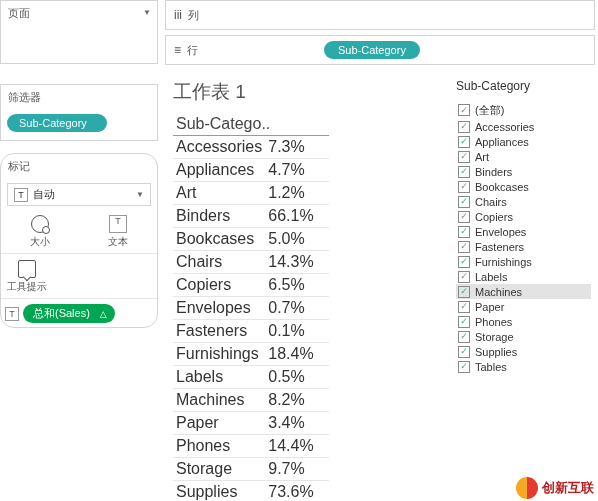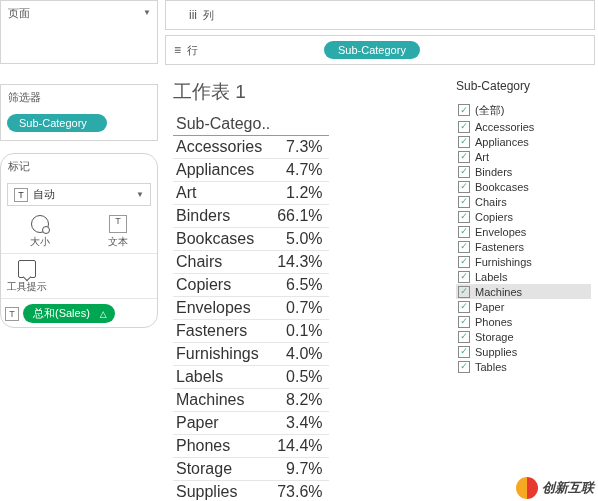--- a/index.html
+++ b/index.html
@@ -32,44 +32,44 @@
   .mi-detail span:nth-child(3){width:10px;}
   .mi-tooltip{width:16px;height:14px;border:1.2px solid #555;border-radius:2px;position:relative;}
   .mi-tooltip:after{content:"";position:absolute;width:5px;height:5px;border-right:1.2px solid #555;border-bottom:1.2px solid #555;transform:rotate(45deg);background:#fff;bottom:-3px;left:5px;}
   .hr { border-top: 1px solid #e6e6e6; margin: 1px 0;}
   .sum-pill-row { padding: 4px 4px; display: flex; align-items: center; gap:4px;}
   .sum-pill-row .t-icon { border:1px solid #999;width:14px;height:14px;display:inline-flex;align-items:center;justify-content:center;font-size:9px;color:#555;}
   .pill-green { background:#00a651; color:#fff; border-radius:11px; padding:2px 8px 2px 10px; font-size:11px; display:inline-flex; align-items:center;}
   .pill-green .tri { margin-left:10px; font-size:9px;}
 
   
-  .col-shelf { position:absolute; left:165px; top:0; right:3px; height:30px; border:1px solid #d4d4d4; display:flex; align-items:center; padding:0 23px; gap:6px;}
+  .col-shelf { position:absolute; left:165px; top:0; right:3px; height:30px; border:1px solid #d4d4d4; display:flex; align-items:center; padding:0 8px; gap:6px;}
   .row-shelf { position:absolute; left:165px; top:35px; right:3px; height:30px; border:1px solid #d4d4d4; display:flex; align-items:center; padding:0 8px; gap:6px;}
   .shelf-icon { font-size:12px; color:#555; }
   .shelf-label { font-size:11px; color:#555; margin-right:4px;}
   .pill-teal2 { background:#2ca9a9; color:#fff; border-radius:11px; padding:3px 14px; font-size:11px;}
 
   
   .worksheet { position:absolute; left:165px; top:71px; width:275px; bottom:0; padding: 6px 8px;}
   .ws-title { font-size:19px; font-weight:300; color:#555; margin: 2px 0 8px 0;}
   .data-table { width: 145px; border-collapse: collapse; font-size:16px;}
   .data-table th { text-align:left; font-weight:normal; border-bottom:1px solid #999; padding:2px 3px; color:#444;}
   .data-table td { border-bottom:1px solid #e6e6e6; padding:2px 3px; }
-  .data-table td.val { text-align:right; padding-right:6px;}
+  .data-table td.val { padding-right:6px;}
   .data-table tr.total td { border-top: 1.2px solid #555; font-weight: bold; border-bottom:none;}
 
   
   .filter-card { position:absolute; left:448px; top:71px; right:3px; bottom:0; padding:8px 4px 4px 8px; }
   .filter-card h4 { font-weight:normal; font-size:12px; margin-bottom:8px; color:#333;}
   .flist { list-style:none; }
   .flist li { padding:1.5px 2px; display:flex; align-items:center; gap:5px; font-size:11px;}
   .flist li.sel { background:#e3e3e3;}
   .cb { width:12px;height:12px;border:1px solid #888;display:inline-flex;align-items:center;justify-content:center;font-size:9px;color:#4a7; line-height:1; }
 
-  .watermark { position:absolute; right:4px; bottom:2px; display:flex; align-items:center; gap:4px; font-size:13px; font-weight:bold; color:#404040; font-style:italic;}
+  .watermark { position:absolute; right:4px; bottom:2px; display:flex; align-items:center; gap:4px; font-size:13px; font-weight:bold; color:#b91c1c; }
   .wm-logo { width:22px;height:22px; position:relative;}
   .wm-logo .a{position:absolute;inset:0;border-radius:50%;overflow:hidden;}
   .wm-logo .l{position:absolute;left:0;top:0;width:50%;height:100%;background:#f7a823;}
   .wm-logo .r{position:absolute;right:0;top:0;width:50%;height:100%;background:#e63a2e;}
 </style>
 </head>
 <body>
 
 <div class="left-col">
   <div class="panel pages-panel">
@@ -172,21 +172,21 @@
         <tr>
           <td>Envelopes</td>
           <td class="val">0.7%</td>
         </tr>
         <tr>
           <td>Fasteners</td>
           <td class="val">0.1%</td>
         </tr>
         <tr>
           <td>Furnishings</td>
-          <td class="val">4.0%</td>
+          <td class="val">18.4%</td>
         </tr>
         <tr>
           <td>Labels</td>
           <td class="val">0.5%</td>
         </tr>
         <tr>
           <td>Machines</td>
           <td class="val">8.2%</td>
         </tr>
         <tr>

